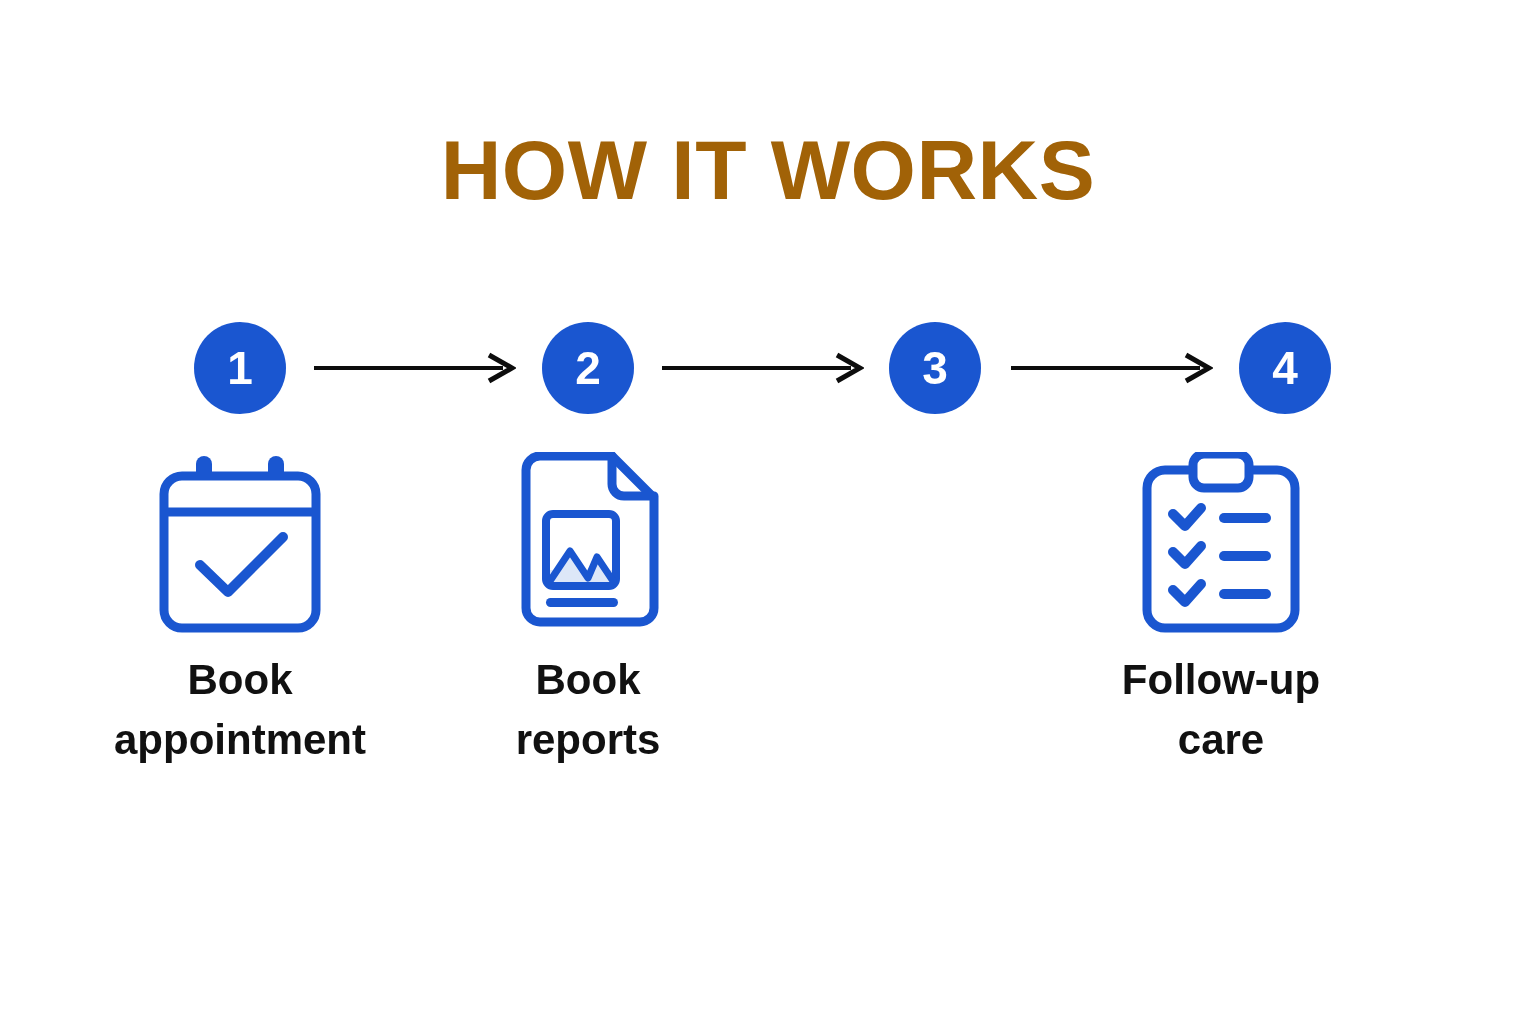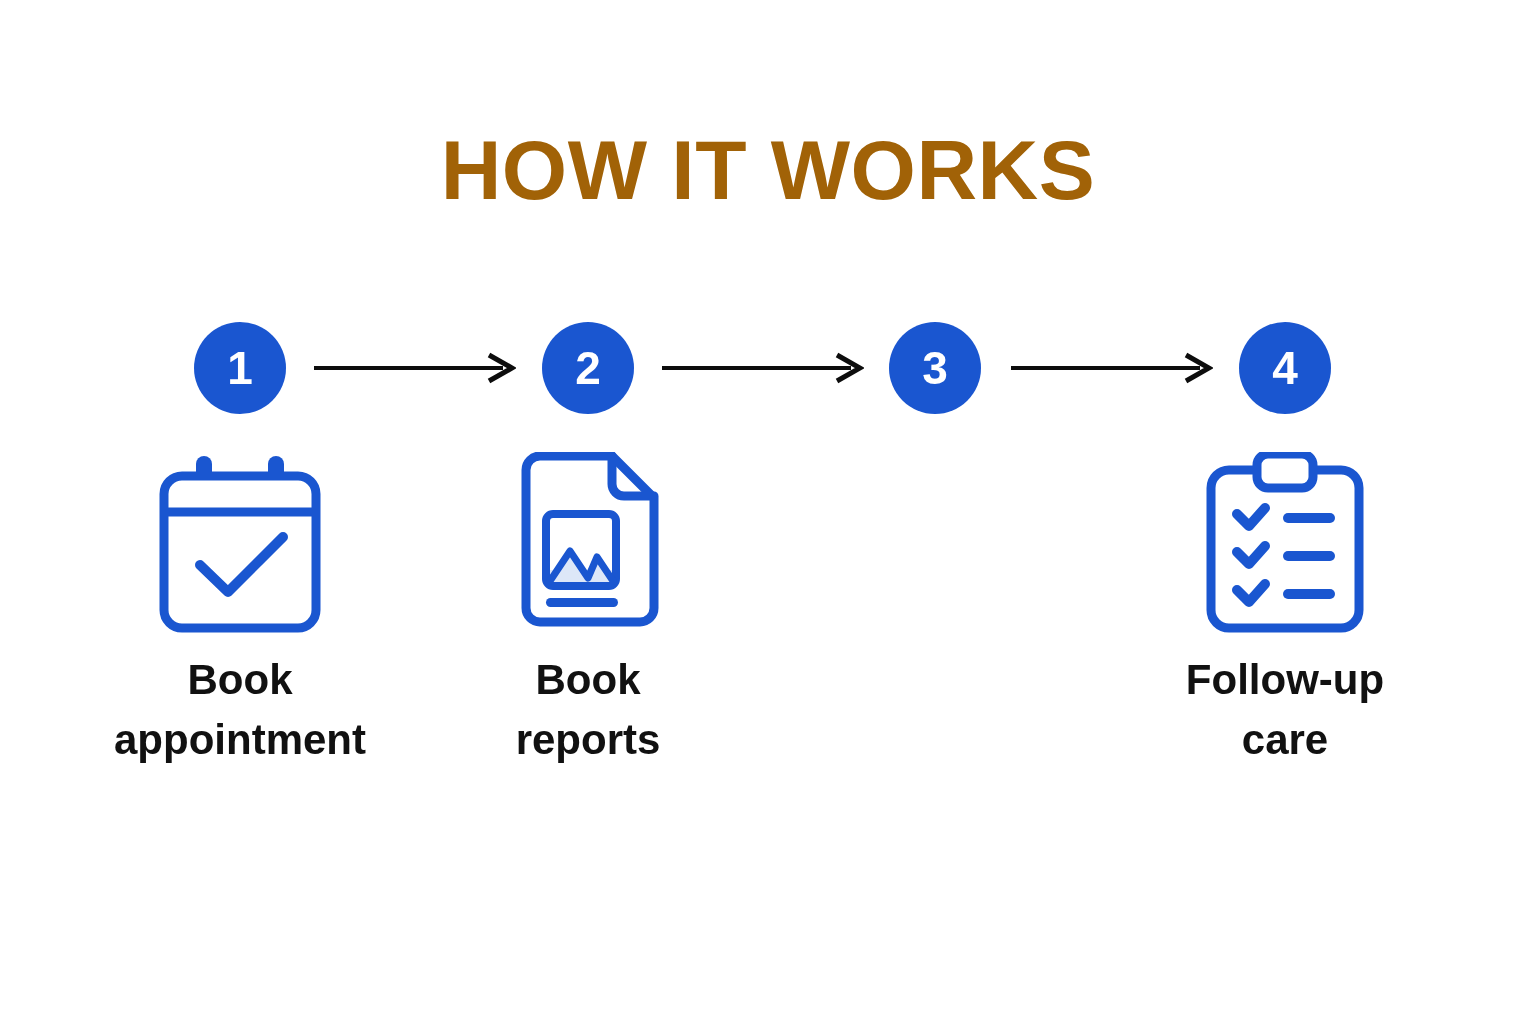--- a/index.html
+++ b/index.html
@@ -86,21 +86,21 @@
   .col {
     position: absolute;
     top: 0;
     width: 320px;
     margin-left: -160px;
     text-align: center;
   }
   .col-1 { left: 240px; }
   .col-2 { left: 588px; }
   .col-3 { left: 935px; }
-  .col-4 { left: 1285px; }
+  .col-4 { left: 1221px; }
 
   .icon-box {
     height: 186px;
     display: flex;
     align-items: center;
     justify-content: center;
   }
   .icon-box svg { display: block; }
 
   .col-label {

